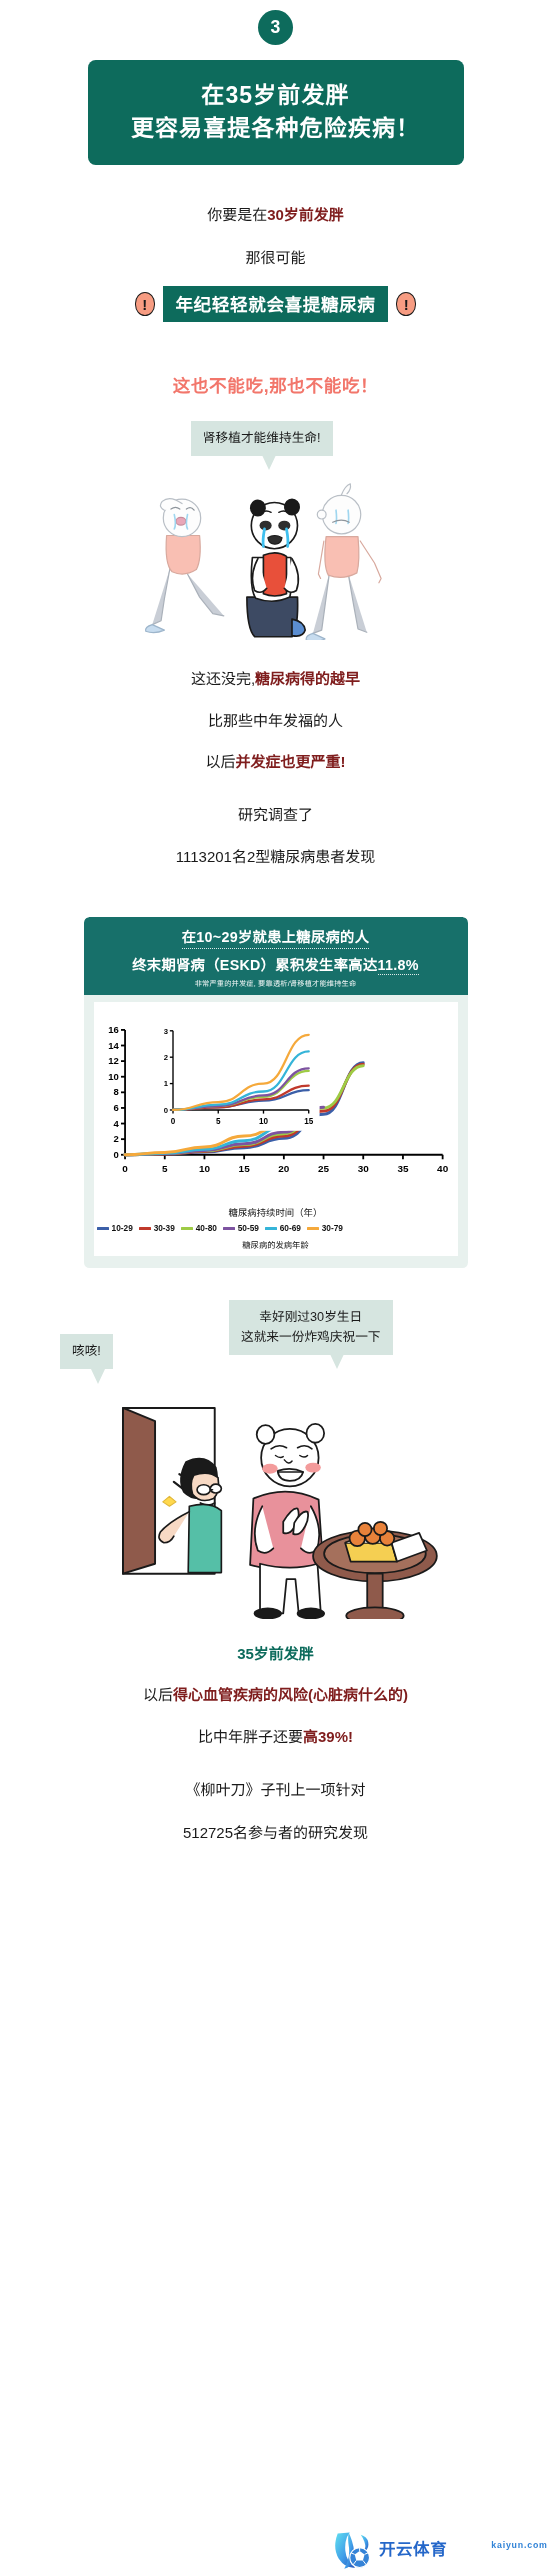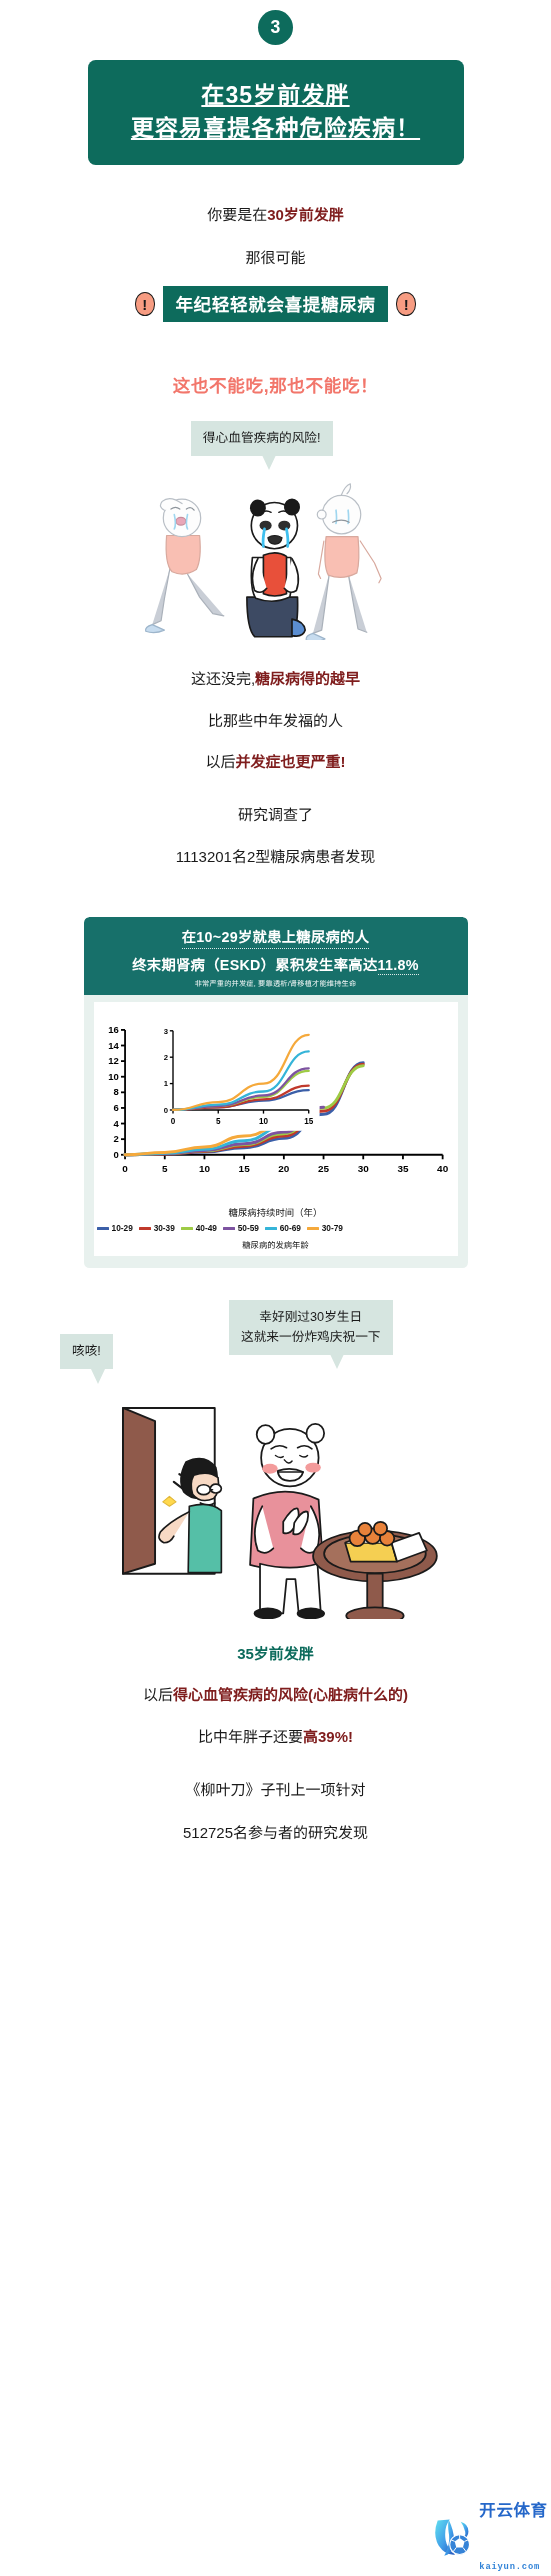--- a/index.html
+++ b/index.html
@@ -20,21 +20,20 @@
     letter-spacing:0;
   }
 
   
   .headline-wrap { width:100%; display:flex; justify-content:center; margin-top:15px; }
   .headline-panel {
     width:376px; min-height:105px; border-radius:7.7px;
     background:#0d6b5c; color:#ffffff;
     display:flex; flex-direction:column; align-items:center; justify-content:center;
     padding:15.4px 11px 16.5px;
-    text-decoration:underline;
   }
   .headline-panel .hl {
     font-size:23px; font-weight:bold; letter-spacing:1.1px;
     line-height:1.45; text-align:center; white-space:nowrap;
   }
 
   
   .tline { width:100%; text-align:center; font-size:15px; color:#1a1a1a; line-height:1.3; }
   .tline .g { color:#7f1d1d; font-weight:bold; }
   .tline.bold { font-weight:bold; }
@@ -98,23 +97,23 @@
 
   .legend-box { background:#ffffff; margin:0 10px; padding:2.2px 3.3px 6.6px; }
   .legend-row { display:flex; align-items:center; gap:6px; flex-wrap:nowrap; }
   .legend-item { display:flex; align-items:center; gap:2.8px; }
   .legend-swatch { width:12px; height:2.8px; border-radius:0.6px; display:inline-block; }
   .legend-label { font-size:8.3px; font-weight:bold; color:#111; }
   .legend-caption { text-align:center; font-size:8.3px; color:#111; margin-top:4.4px; }
 
   
   .watermark { position:absolute; right:3.3px; bottom:4.4px; display:flex; align-items:center; gap:4.4px; opacity:.97; }
-  .wm-text { display:flex; flex-direction:column; line-height:1;gap:44px; }
+  .wm-text { display:flex; flex-direction:row; line-height:1;gap:44px; }
   .wm-cn { font-size:16.5px; font-weight:bold; color:#1e63c8; letter-spacing:0.6px; }
-  .wm-en { font-size:8.8px; font-weight:bold; color:#2b7fd6; letter-spacing:0.8px; margin-top:0;font-family:Liberation Mono, monospace; }
+  .wm-en { font-size:8.8px; font-weight:bold; color:#2b7fd6; letter-spacing:0.8px; margin-top:0; }
 </style>
 </head>
 <body>
 
 <div class="step-badge-wrap">
   <div class="step-badge">3</div>
 </div>
 
 <div class="headline-wrap">
   <div class="headline-panel">
@@ -135,21 +134,21 @@
 <div class="banner-row" style="margin-top:19px;">
   <div class="excl">!</div>
   <div class="banner-green">年纪轻轻就会喜提糖尿病</div>
   <div class="excl">!</div>
 </div>
 
 <div class="shout" style="margin-top:50px;">这也不能吃,那也不能吃！</div>
 
 <div style="width:100%; display:flex; justify-content:center; margin-top:24px;">
   <div class="bubble" style="margin-left:-27.6px;">
-    <span>得心血管疾病的风险!</span>
+    <span>肾移植才能维持生命!</span>
     <span class="tail" style="left:50%;"></span>
   </div>
 </div>
 
 <div style="width:100%; display:flex; justify-content:center; margin-top:19px;">
 <svg class="illus" width="353" height="165" viewBox="0 0 640 300" aria-hidden="true">
 
   <g stroke="#9aa3ad" stroke-width="2.2" fill="none" stroke-linecap="round" stroke-linejoin="round">
     <path d="M128 170 L118 225 L112 265 L96 272" fill="#c9ced6" stroke="#aab1ba"></path>
     <path d="M160 180 L182 222 L206 252 L226 256" fill="#c9ced6" stroke="#aab1ba"></path>
@@ -308,21 +307,21 @@
           <div class="legend-item">
             <span class="legend-swatch" style="background: rgb(59, 95, 168);"></span>
             <span class="legend-label">10-29</span>
           </div>
           <div class="legend-item">
             <span class="legend-swatch" style="background: rgb(192, 57, 43);"></span>
             <span class="legend-label">30-39</span>
           </div>
           <div class="legend-item">
             <span class="legend-swatch" style="background: rgb(158, 203, 69);"></span>
-            <span class="legend-label">40-49</span>
+            <span class="legend-label">40-80</span>
           </div>
           <div class="legend-item">
             <span class="legend-swatch" style="background: rgb(125, 83, 160);"></span>
             <span class="legend-label">50-59</span>
           </div>
           <div class="legend-item">
             <span class="legend-swatch" style="background: rgb(53, 180, 216);"></span>
             <span class="legend-label">60-69</span>
           </div>
           <div class="legend-item">

